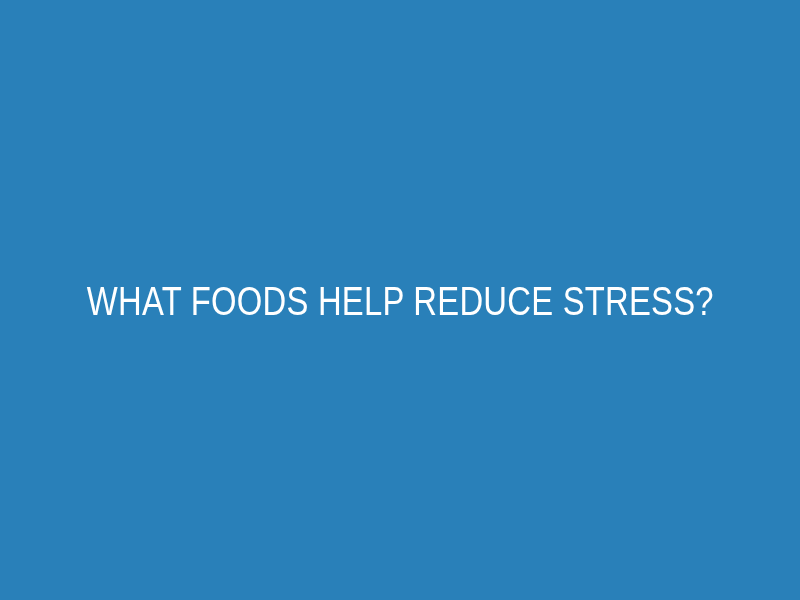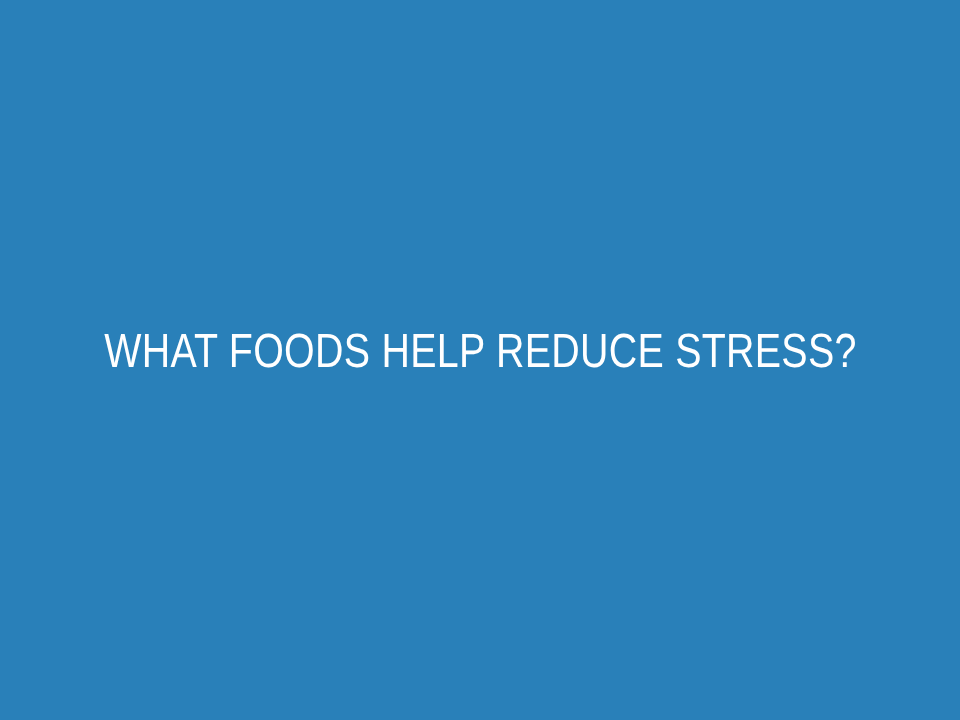--- a/index.html
+++ b/index.html
@@ -28,21 +28,21 @@
   }
 
   
   .headline-band {
     position: absolute;
     left: 0;
     right: 0;
     top: 281px;
     height: 32px;
     display: flex;
-    align-items: flex-end;
+    align-items: flex-start;
     justify-content: center;
   }
 
   .hero-title {
     margin: 0;
     padding: 0;
     color: #ffffff;
     font-family: "Liberation Sans Narrow", "Liberation Sans",
                  "DejaVu Sans Condensed", "DejaVu Sans", sans-serif;
     font-size: 40px;

